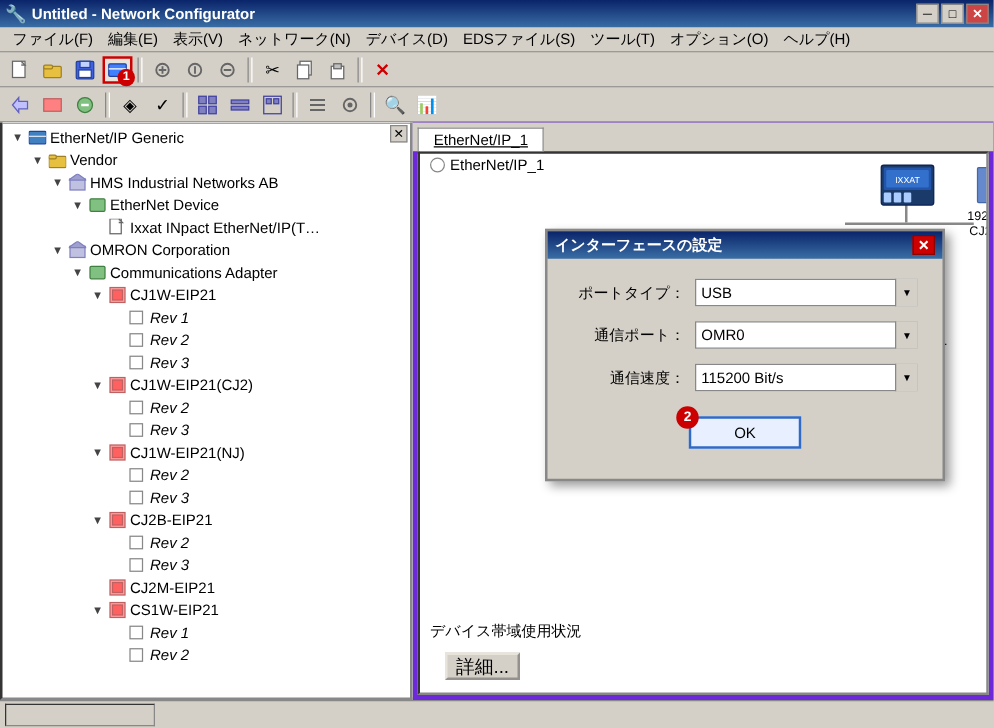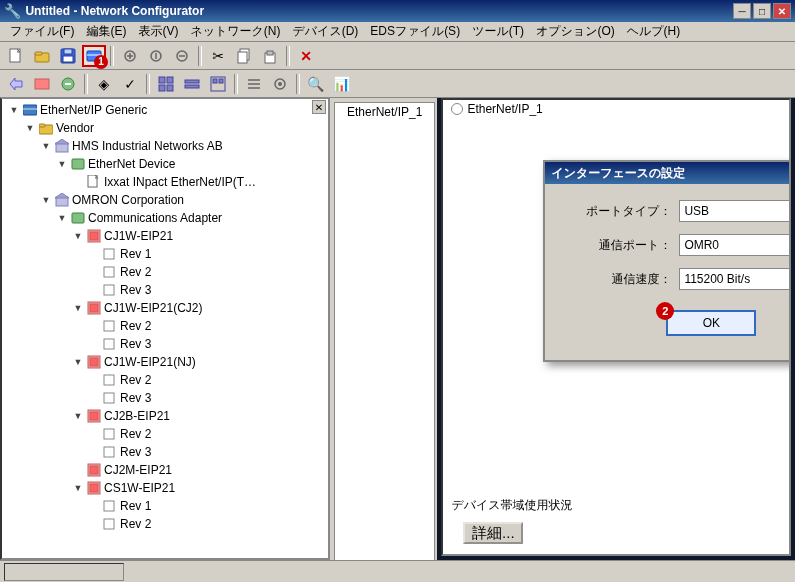--- a/index.html
+++ b/index.html
@@ -155,28 +155,30 @@
       flex-shrink: 0;
     }
     .tree-label {
       font-size: 12px;
     }
     .indent-1 { padding-left: 2px; }
     .indent-2 { padding-left: 18px; }
     .indent-3 { padding-left: 34px; }
     .indent-4 { padding-left: 50px; }
     .indent-5 { padding-left: 66px; }
-    .indent-6 { padding-left: 82px; }
+    .indent-6 { padding-left: 82px; font-style: italic; }
 
     
     .right-panel {
       flex: 1;
-      background: #0f172a;
-      display: flex;
+      background: #6d28d9;
+      display: flex;
+      flex-direction: column;
       overflow: hidden;
+      text-decoration: underline;
     }
 
     
     .tab-bar {
       display: flex;
       background: #d4d0c8;
       padding-left: 4px;
       padding-top: 4px;
     }
     .tab {
@@ -274,21 +276,20 @@
       border: 1px solid #880000;
       display: flex;
       align-items: center;
       justify-content: center;
       color: white;
       font-size: 11px;
       cursor: pointer;
     }
     .dialog-body {
       padding: 16px 20px 12px 20px;
-      margin-left: 16px;
     }
     .form-row {
       display: flex;
       align-items: center;
       margin-bottom: 12px;
     }
     .form-label {
       width: 90px;
       text-align: right;
       margin-right: 8px;

